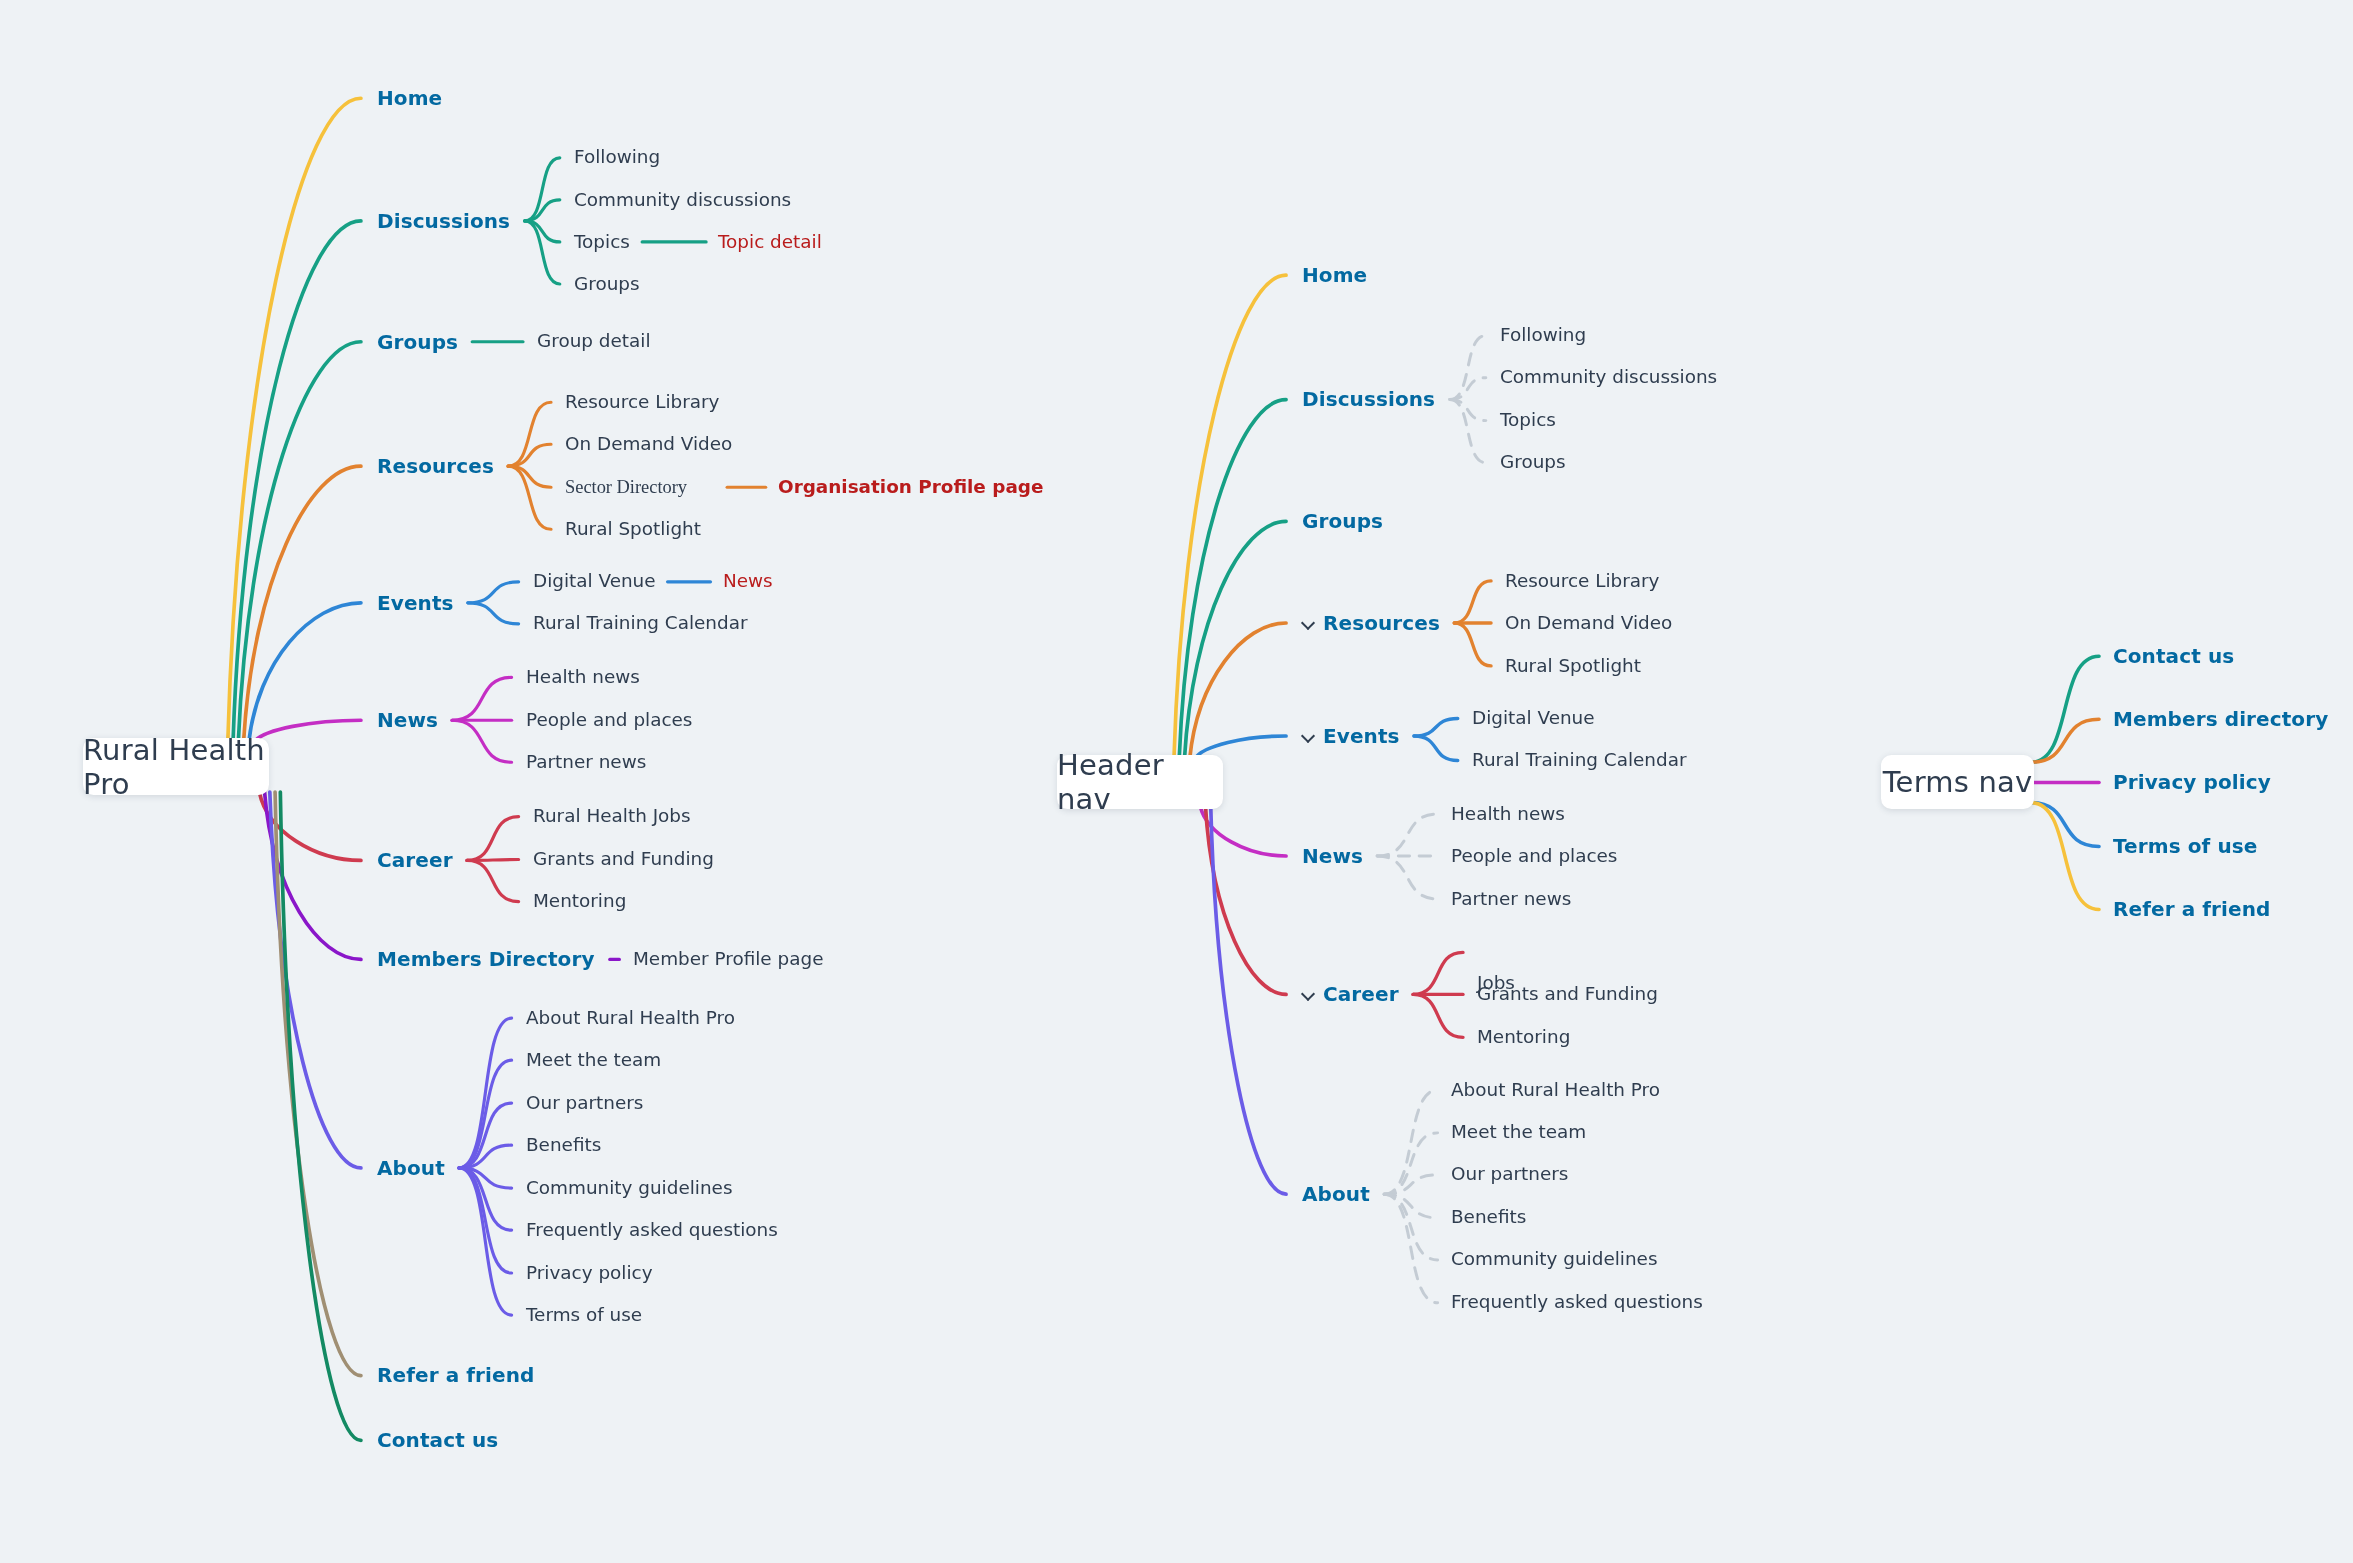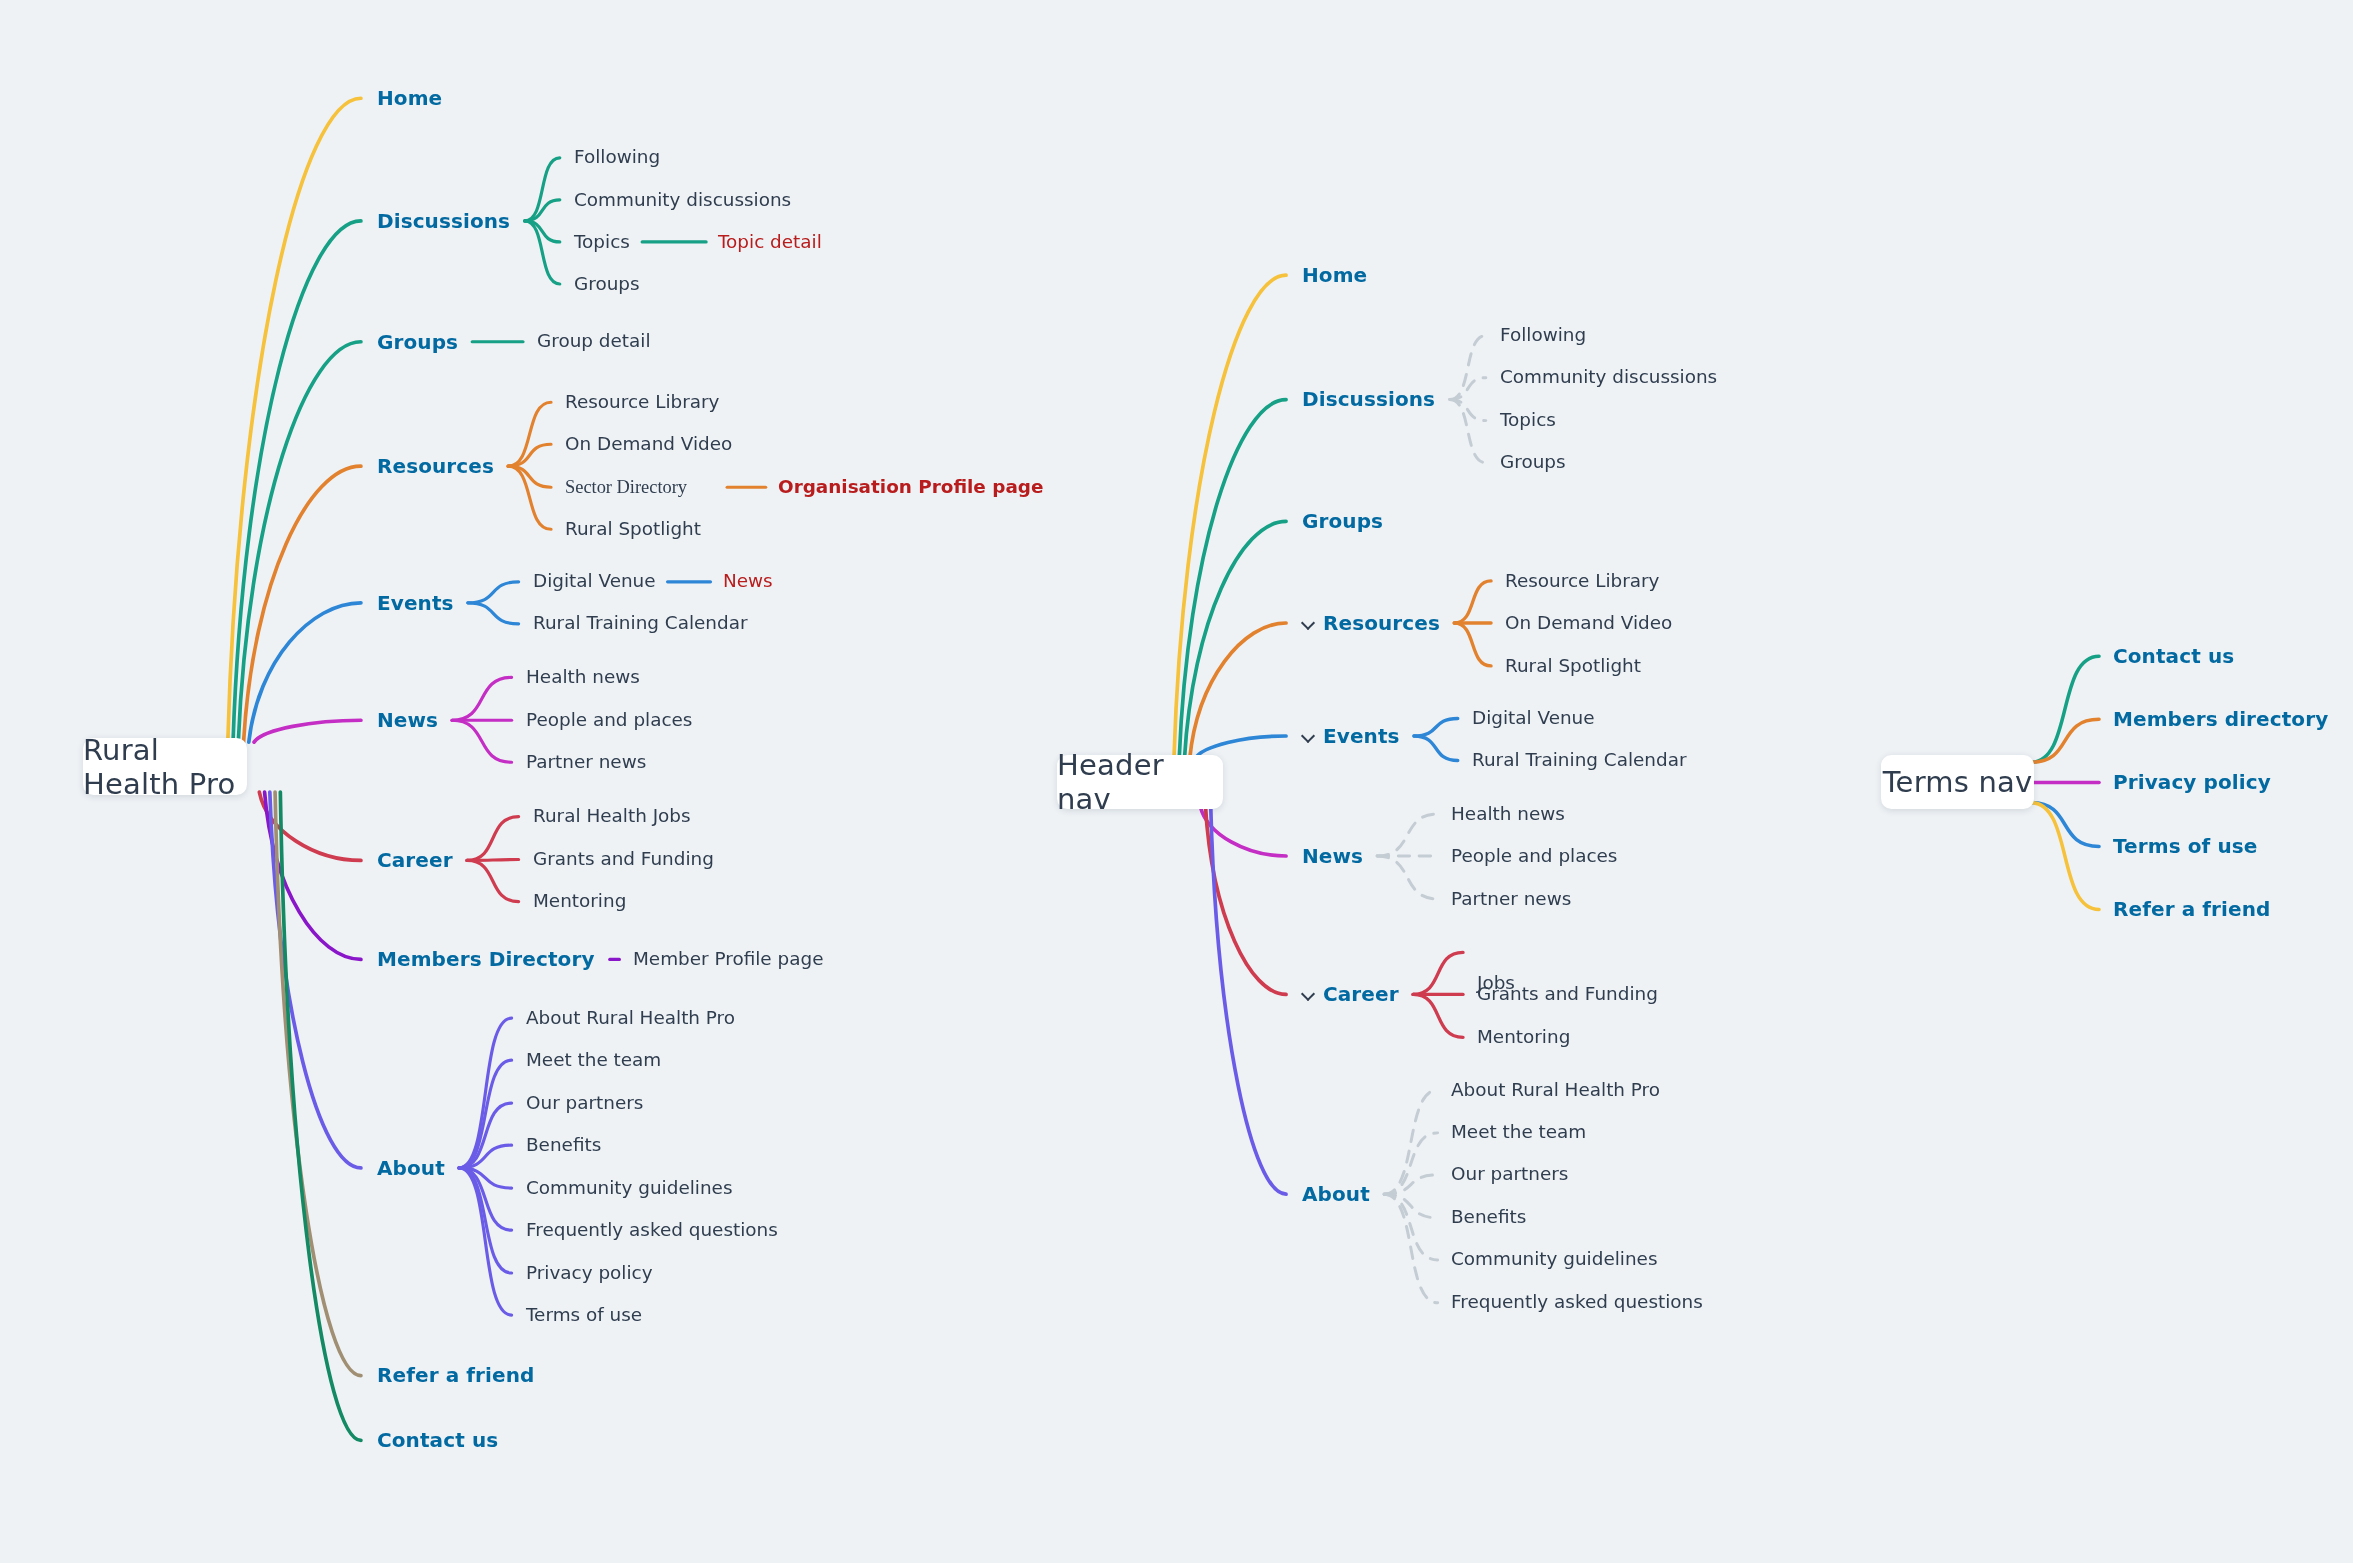--- a/index.html
+++ b/index.html
@@ -128,21 +128,21 @@
       <path d="M 1580 1363 C 1617.82 1363, 1603.18 1390, 1641 1390" stroke="#c4ccd4" stroke-width="3.4" fill="none" stroke-linecap="round" stroke-dasharray="13 11"></path>
       <path d="M 1580 1363 C 1617.82 1363, 1603.18 1438, 1641 1438" stroke="#c4ccd4" stroke-width="3.4" fill="none" stroke-linecap="round" stroke-dasharray="13 11"></path>
       <path d="M 1580 1363 C 1617.82 1363, 1603.18 1487, 1641 1487" stroke="#c4ccd4" stroke-width="3.4" fill="none" stroke-linecap="round" stroke-dasharray="13 11"></path>
       <path d="M 2318 870 C 2366.36 870, 2347.64 749, 2396 749" stroke="#16a085" stroke-width="4" fill="none" stroke-linecap="round"></path>
       <path d="M 2318 870 C 2366.36 870, 2347.64 821, 2396 821" stroke="#e2822f" stroke-width="4" fill="none" stroke-linecap="round"></path>
       <path d="M 2318 893 C 2366.36 893, 2347.64 893, 2396 893" stroke="#c42ec4" stroke-width="4" fill="none" stroke-linecap="round"></path>
       <path d="M 2318 916 C 2366.36 916, 2347.64 966, 2396 966" stroke="#2e86d6" stroke-width="4" fill="none" stroke-linecap="round"></path>
       <path d="M 2318 916 C 2366.36 916, 2347.64 1038, 2396 1038" stroke="#f6c13b" stroke-width="4" fill="none" stroke-linecap="round"></path>
     </svg>
 
-  <div class="root-node" id="root1" style="left: 83px; top: 738px; width: 164px; height: 57px;">Rural Health Pro</div>
+  <div class="root-node" id="root1" style="left: 83px; top: 738px; width: 186px; height: 57px;">Rural Health Pro</div>
   <div class="root-node" id="root2" style="left: 1057px; top: 755px; width: 166px; height: 54px;">Header nav</div>
   <div class="root-node" id="root3" style="left: 1881px; top: 755px; width: 153px; height: 54px;">Terms nav</div>
 
   <div id="nodes">
       <div class="node lvl1" style="left: 377px; top: 88px;">
         <span>Home</span>
       </div>
       <div class="node lvl1" style="left: 377px; top: 211px;">
         <span>Discussions</span>
       </div>

